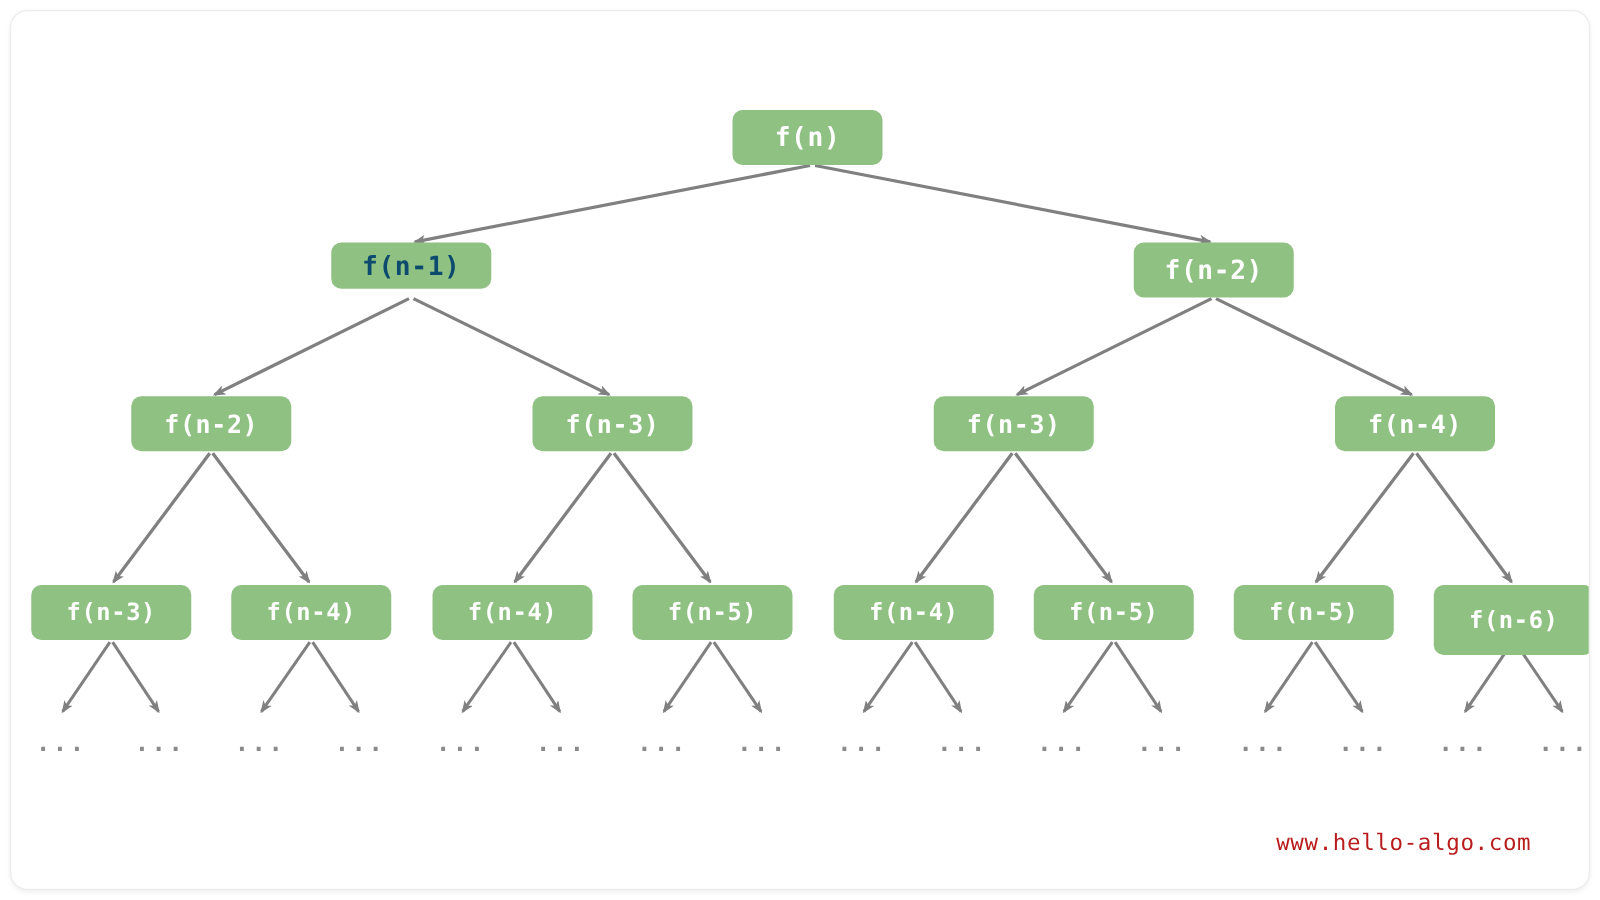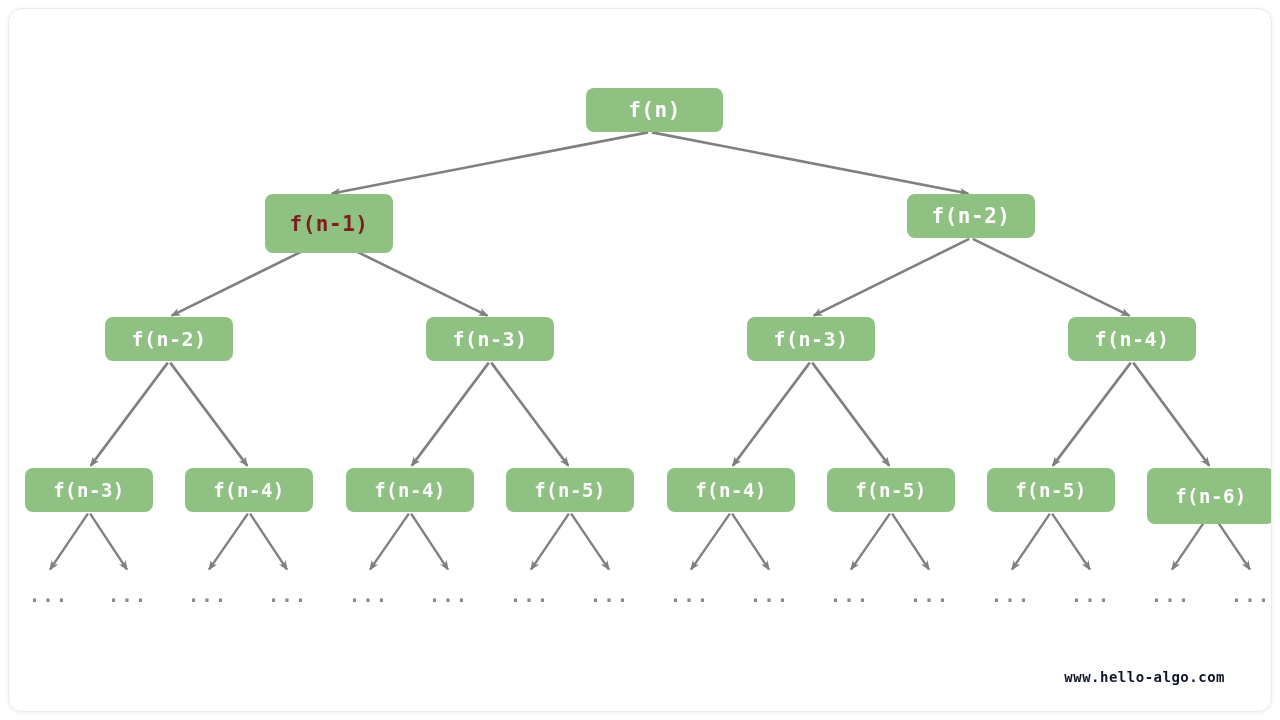--- a/index.html
+++ b/index.html
@@ -57,25 +57,24 @@
     font-weight: bold;
     line-height: 1;
     letter-spacing: 2px;
     white-space: nowrap;
     transform: translate(-50%, -50%);
   }
   #watermark {
     position: absolute;
     right: 46px;
     bottom: 26px;
-    color: #0f172a;
-    font-size: 14px;
+    color: #b91c1c;
+    font-size: 18px;
     letter-spacing: 0.5px;
     white-space: nowrap;
-    font-weight: bold;
   }
 </style>
 </head>
 <body>
 
 <div id="card">
   <div id="stage">
     <svg id="edges" viewBox="0 0 1280 720" preserveAspectRatio="none">
       <defs>
         <marker id="arrowhead" markerWidth="10" markerHeight="8" refX="8.5" refY="4" orient="auto" markerUnits="userSpaceOnUse">
@@ -111,22 +110,22 @@
           <line x1="723.1028660274984" y1="504.6684383492925" x2="759.8971339725016" y2="560.3315616507075" stroke="#808080" stroke-width="2.4" marker-end="url(#arrowhead)"></line>
           <line x1="880.8586867682075" y1="504.6423775774575" x2="842.1413132317925" y2="560.3576224225425" stroke="#808080" stroke-width="2.4" marker-end="url(#arrowhead)"></line>
           <line x1="883.1028660274984" y1="504.6684383492925" x2="919.8971339725016" y2="560.3315616507075" stroke="#808080" stroke-width="2.4" marker-end="url(#arrowhead)"></line>
           <line x1="1040.8776833922648" y1="504.65541699640954" x2="1003.1223166077352" y2="560.3445830035905" stroke="#808080" stroke-width="2.4" marker-end="url(#arrowhead)"></line>
           <line x1="1043.1223166077352" y1="504.65541699640954" x2="1080.8776833922648" y2="560.3445830035905" stroke="#808080" stroke-width="2.4" marker-end="url(#arrowhead)"></line>
           <line x1="1200.8776833922648" y1="504.65541699640954" x2="1163.1223166077352" y2="560.3445830035905" stroke="#808080" stroke-width="2.4" marker-end="url(#arrowhead)"></line>
           <line x1="1203.1223166077352" y1="504.65541699640954" x2="1240.8776833922648" y2="560.3445830035905" stroke="#808080" stroke-width="2.4" marker-end="url(#arrowhead)"></line>
         </g>
     </svg>
     <div id="node-layer">
-        <div class="node" style="left: 577px; top: 79px; width: 137px; height: 44px; font-size: 21px; background: rgb(143, 193, 131); color: rgb(255, 255, 255);">f(n)</div>
-        <div class="node" style="left: 256px; top: 185px; width: 128px; height: 59px; font-size: 21px; background: rgb(143, 193, 131); color: #7f1d1d;">f(n-1)</div>
+        <div class="node" style="left: 577px; top: 79px; width: 120px; height: 44px; font-size: 21px; background: rgb(143, 193, 131); color: rgb(255, 255, 255);">f(n)</div>
+        <div class="node" style="left: 256px; top: 185px; width: 128px; height: 37px; font-size: 21px; background: rgb(143, 193, 131); color: #0c4a6e;">f(n-1)</div>
         <div class="node" style="left: 898px; top: 185px; width: 128px; height: 44px; font-size: 21px; background: rgb(143, 193, 131); color: rgb(255, 255, 255);">f(n-2)</div>
         <div class="node" style="left: 96px; top: 308px; width: 128px; height: 44px; font-size: 20px; background: rgb(143, 193, 131); color: rgb(255, 255, 255);">f(n-2)</div>
         <div class="node" style="left: 417px; top: 308px; width: 128px; height: 44px; font-size: 20px; background: rgb(143, 193, 131); color: rgb(255, 255, 255);">f(n-3)</div>
         <div class="node" style="left: 738px; top: 308px; width: 128px; height: 44px; font-size: 20px; background: rgb(143, 193, 131); color: rgb(255, 255, 255);">f(n-3)</div>
         <div class="node" style="left: 1059px; top: 308px; width: 128px; height: 44px; font-size: 20px; background: rgb(143, 193, 131); color: rgb(255, 255, 255);">f(n-4)</div>
         <div class="node" style="left: 16px; top: 459px; width: 128px; height: 44px; font-size: 19px; background: rgb(143, 193, 131); color: rgb(255, 255, 255);">f(n-3)</div>
         <div class="node" style="left: 176px; top: 459px; width: 128px; height: 44px; font-size: 19px; background: rgb(143, 193, 131); color: rgb(255, 255, 255);">f(n-4)</div>
         <div class="node" style="left: 337px; top: 459px; width: 128px; height: 44px; font-size: 19px; background: rgb(143, 193, 131); color: rgb(255, 255, 255);">f(n-4)</div>
         <div class="node" style="left: 497px; top: 459px; width: 128px; height: 44px; font-size: 19px; background: rgb(143, 193, 131); color: rgb(255, 255, 255);">f(n-5)</div>
         <div class="node" style="left: 658px; top: 459px; width: 128px; height: 44px; font-size: 19px; background: rgb(143, 193, 131); color: rgb(255, 255, 255);">f(n-4)</div>

